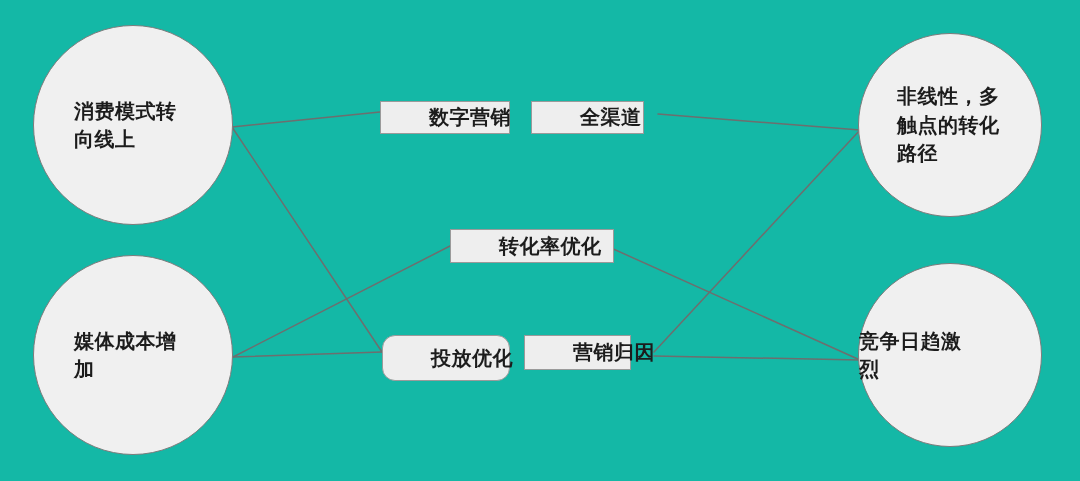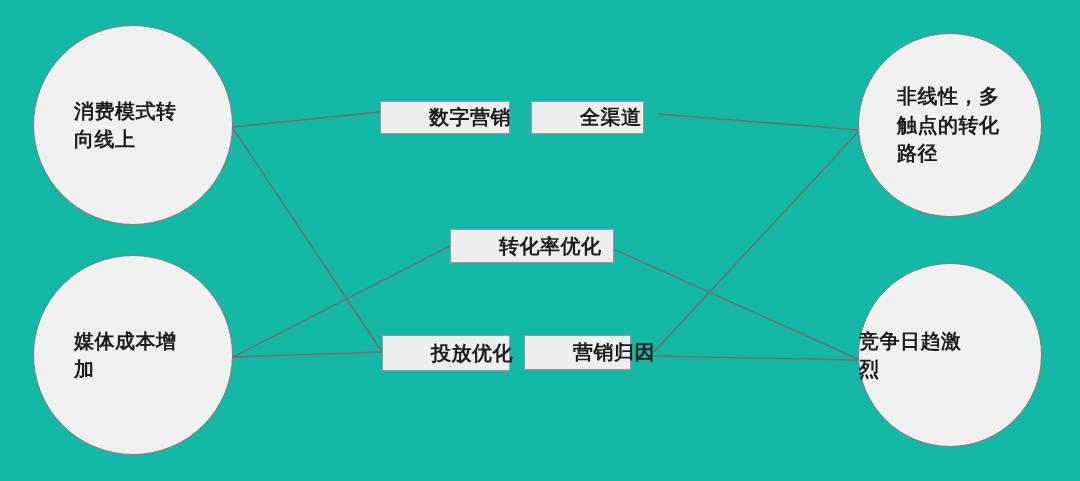--- a/index.html
+++ b/index.html
@@ -110,21 +110,21 @@
   </div>
 
   <div class="label-box" style="left:531px; top:101px; width:113px; height:33px;">
     <div class="box-label">全渠道</div>
   </div>
 
   <div class="label-box" style="left:450px; top:229px; width:164px; height:34px;">
     <div class="box-label">转化率优化</div>
   </div>
 
-  <div class="label-box" style="left:382px; top:335px; width:128px; height:36px;">
+  <div class="label-box" style="left:382px; top:335px; width:128px; height:46px;border-radius:13px;">
     <div class="box-label">投放优化</div>
   </div>
 
   <div class="label-box" style="left:524px; top:335px; width:107px; height:35px;">
     <div class="box-label">营销归因</div>
   </div>
 
 </div>
 
 </body></html>

